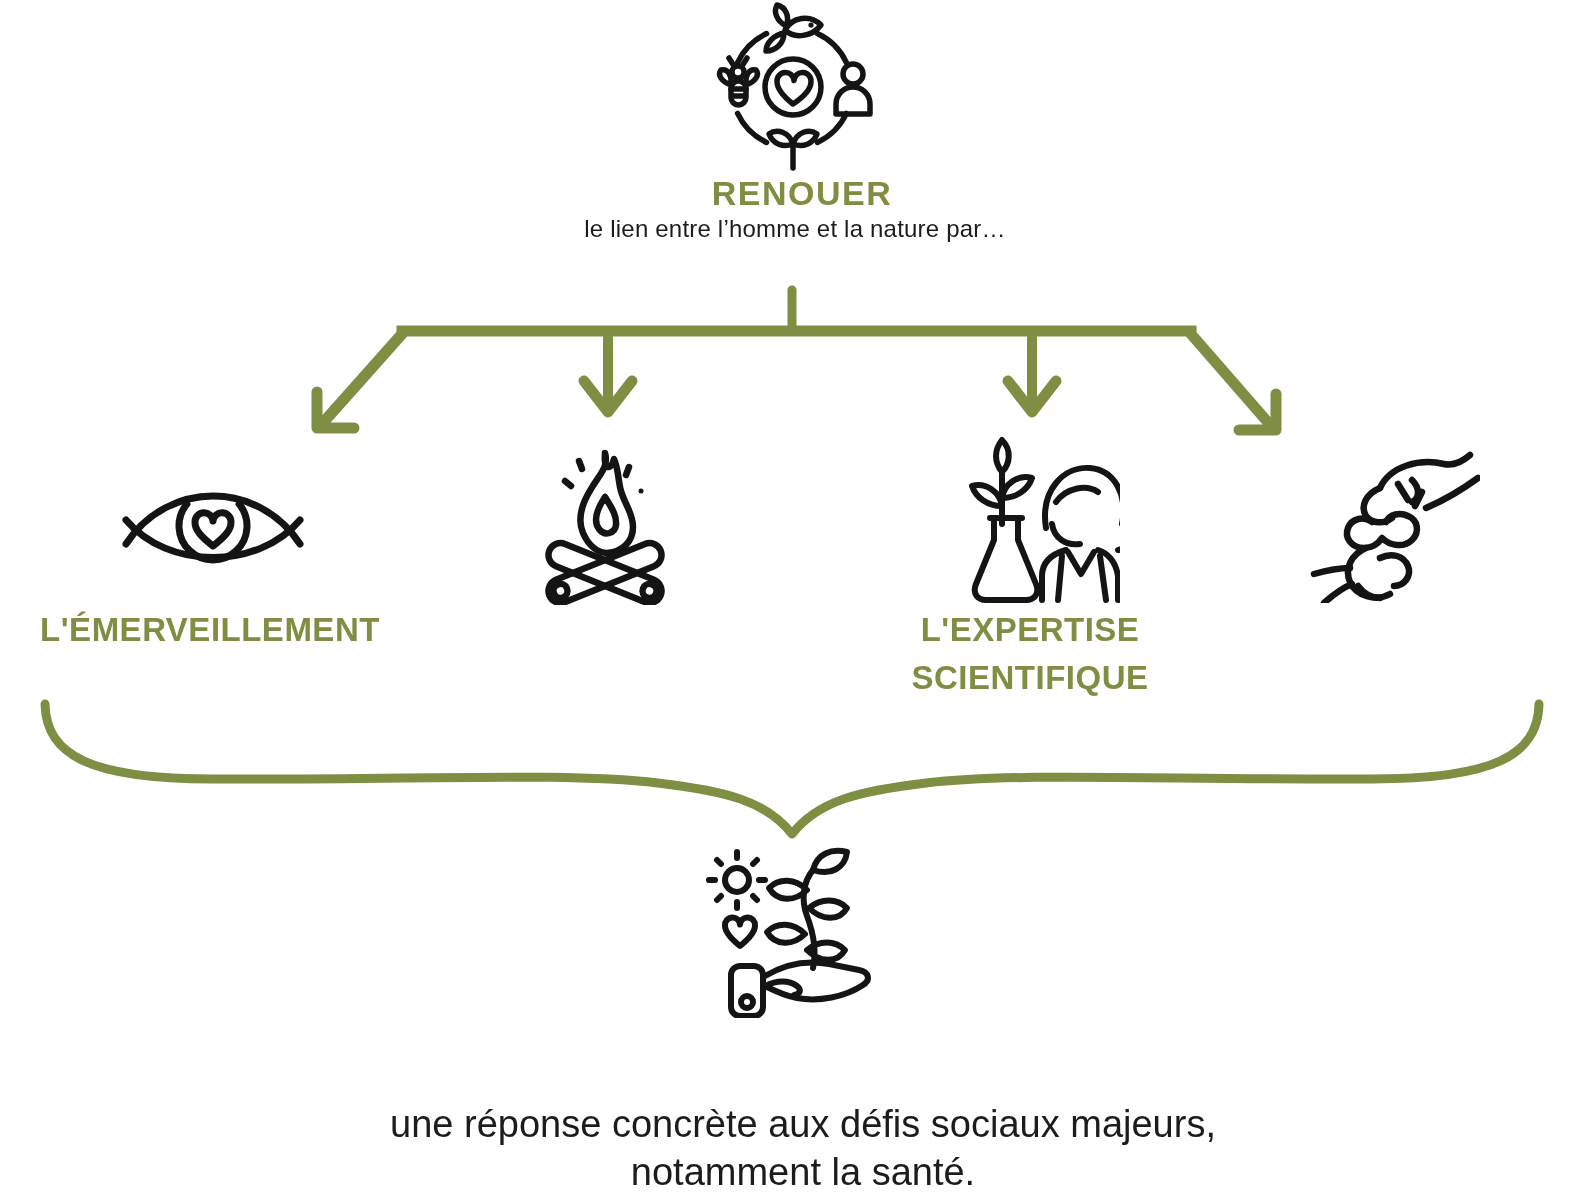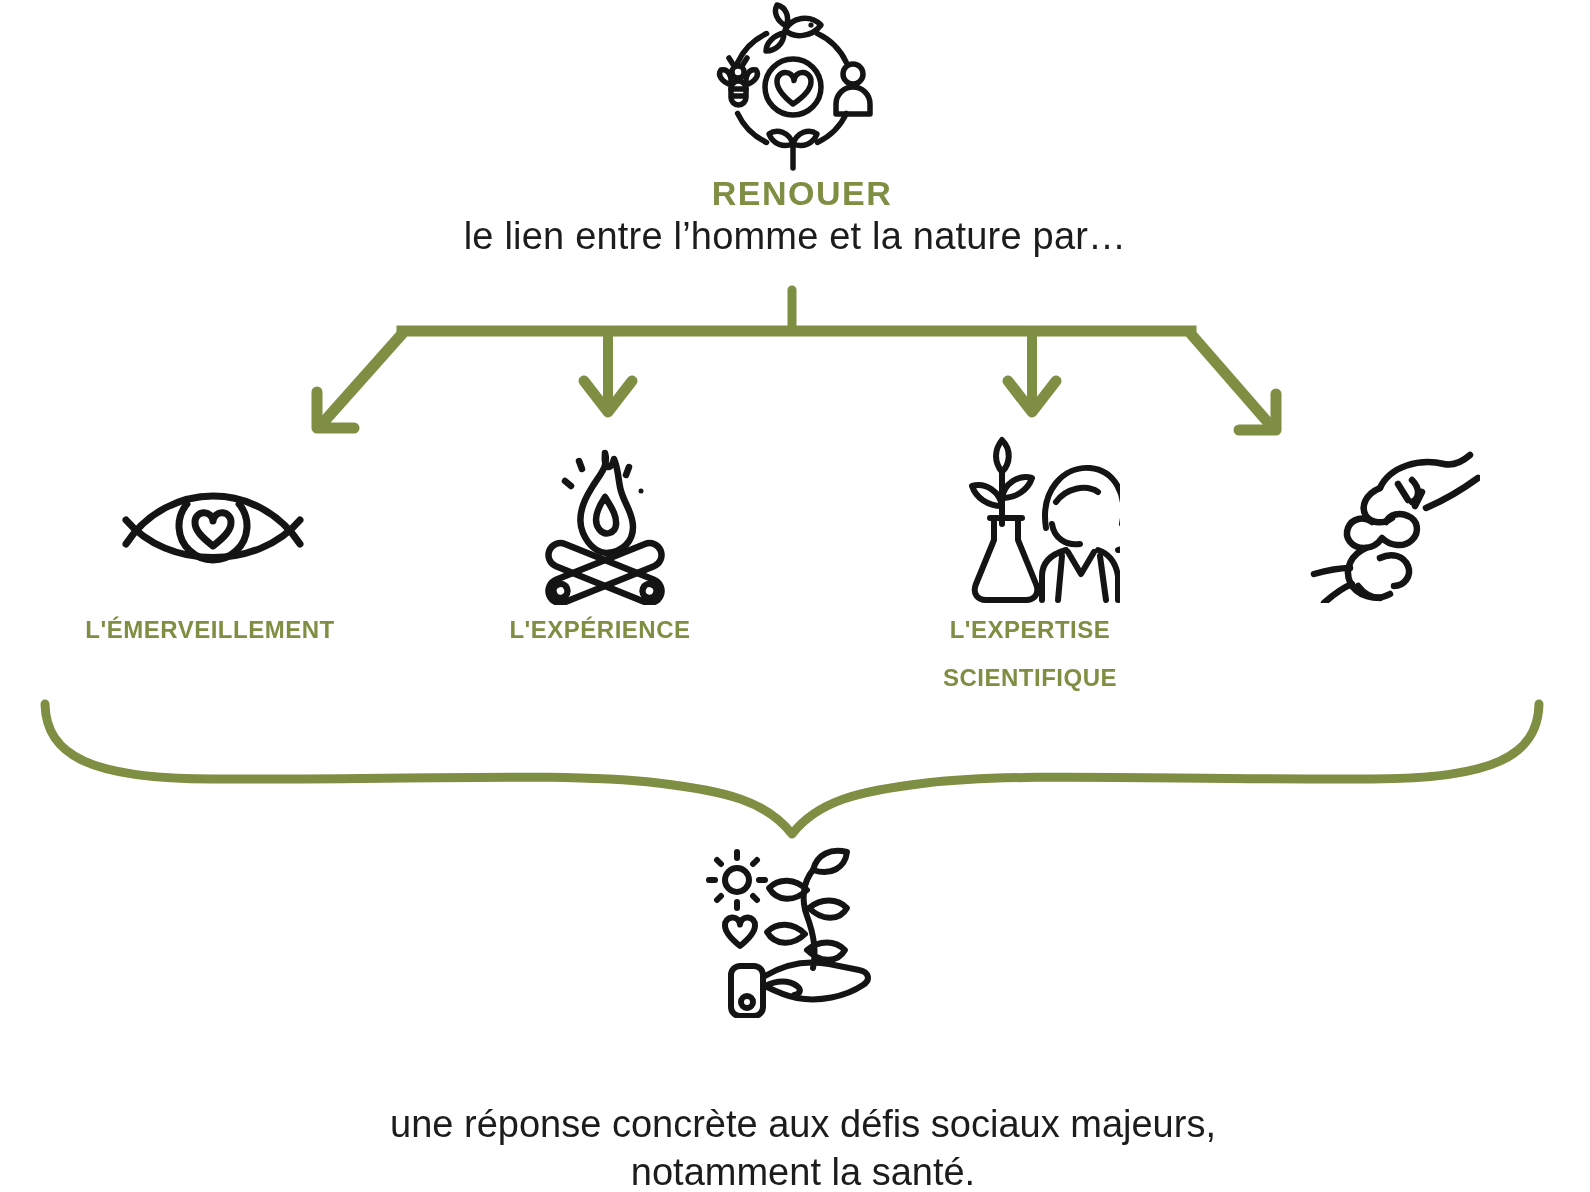--- a/index.html
+++ b/index.html
@@ -1,22 +1,22 @@
 <!DOCTYPE html>
 <html style="--accent: #7E8E42; --ink: #1C1C1C; --background: #FFFFFF;"><head>
 <meta charset="utf-8">
 <style>
   html,body{margin:0;padding:0;background:#fff;}
   .stage{position:relative;width:1590px;height:1192px;background:var(--background,#fff);overflow:hidden;
          font-family:"Liberation Sans",sans-serif;}
   .abs{position:absolute;}
   .ctext{left:0;right:0;text-align:center;}
   .green-title{font-weight:800;font-size:34px;letter-spacing:1.5px;color:var(--accent,#7E8E42);}
-  .subtitle{font-size:38px;color:var(--ink,#1C1C1C);letter-spacing:0.2px;}
-  .branch-label{font-weight:800;font-size:24px;line-height:48px;letter-spacing:0.5px;
+  .subtitle{font-size:24px;color:var(--ink,#1C1C1C);letter-spacing:0.2px;}
+  .branch-label{font-weight:800;font-size:33px;line-height:48px;letter-spacing:0.5px;
                 color:var(--accent,#7E8E42);text-align:center;}
   .footer-lines{font-size:38px;line-height:48px;color:var(--ink,#1C1C1C);text-align:center;}
   .licon{color:#141414;}
   .licon path,.licon circle,.licon rect,.licon polyline{fill:none;stroke:currentColor;
         stroke-linecap:round;stroke-linejoin:round;}
   .licon .dot{fill:currentColor;stroke:none;}
   .connector{color:var(--accent,#7E8E42);}
   .connector path{fill:none;stroke:currentColor;stroke-linejoin:round;}
 </style>
 </head>
@@ -155,21 +155,20 @@
       <path d="M14 136 C28 132 40 130 50 130"></path>
       <path d="M24 165 C34 156 42 150 52 146"></path>
     </g>
   </svg>
 
   <div class="abs branch-label" style="left:10px;top:606px;width:400px;">
     <div>L'ÉMERVEILLEMENT</div>
     <div></div>
   </div>
   <div class="abs branch-label" style="left:400px;top:606px;width:400px;">
-    <div>L'EXPÉRIENCE</div>
   </div>
   <div class="abs branch-label" style="left:830px;top:606px;width:400px;">
     <div>L'EXPERTISE</div>
     <div>SCIENTIFIQUE</div>
   </div>
 
   <svg class="abs licon" style="left:695px;top:846px;" width="180" height="172" viewBox="0 0 180 172">
     <g stroke-width="6">
       <g>
         <circle cx="42" cy="34" r="12"></circle>

